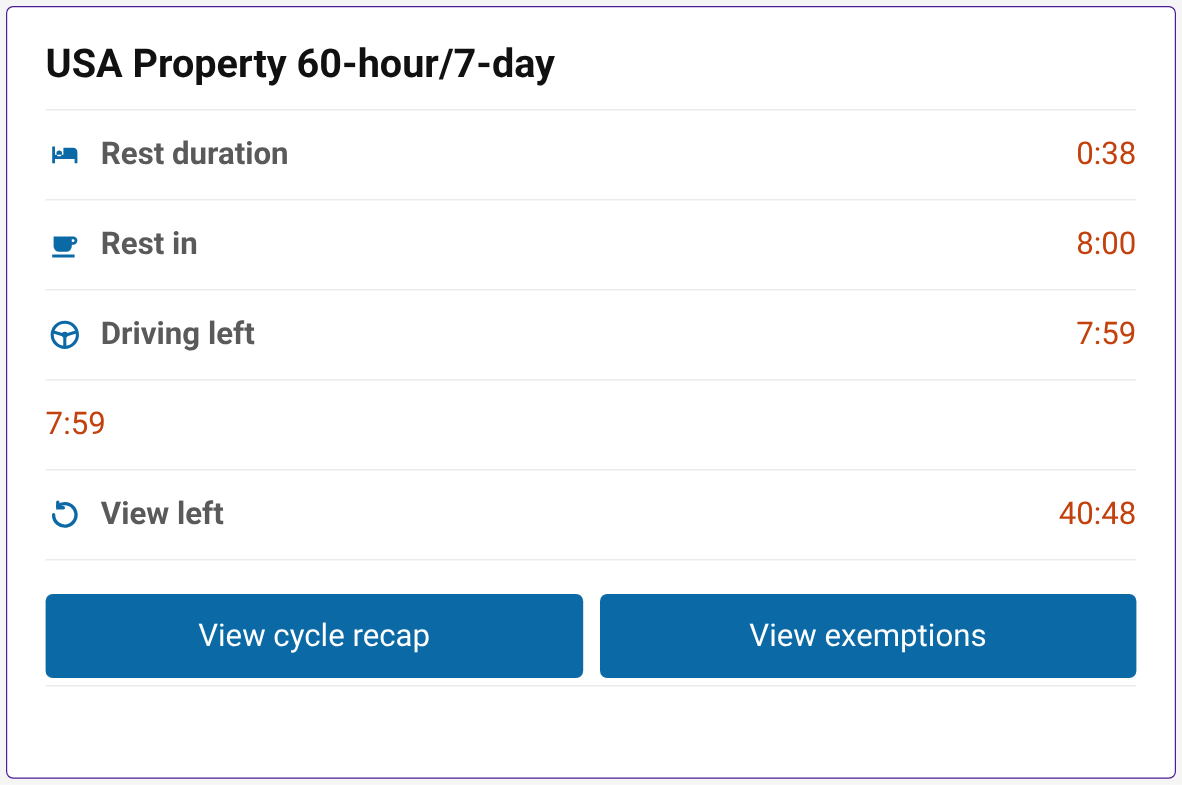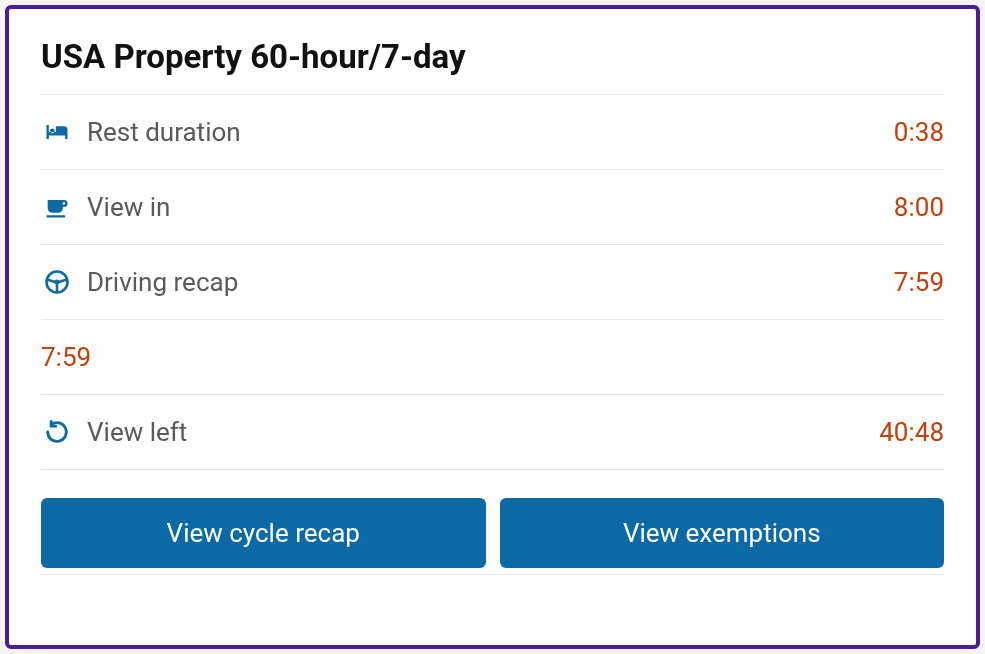--- a/index.html
+++ b/index.html
@@ -5,21 +5,21 @@
   * { box-sizing: border-box; margin: 0; padding: 0; }
   body {
     font-family: -apple-system, BlinkMacSystemFont, "Segoe UI", Roboto, Helvetica, Arial, sans-serif;
     background: #f5f5f5;
     width: 985px;
     height: 654px;
     padding: 5px;
   }
   .card {
     background: #ffffff;
-    border: 4px solid #4c1d95;
+    border: 1px solid #4c1d95;
     border-radius: 6px;
     width: 100%;
     height: 100%;
     padding: 28px 32px 28px 32px;
     display: flex;
     flex-direction: column;
   }
   .title {
     font-size: 33px;
     font-weight: 700;
@@ -45,21 +45,21 @@
     display: flex;
     align-items: center;
     justify-content: center;
     color: #0b6aa6;
     flex-shrink: 0;
   }
   .icon svg { width: 28px; height: 28px; }
   .label {
     font-size: 26px;
     color: #5a5a5a;
-    font-weight: 400;
+    font-weight: 700;
   }
   .value {
     font-size: 26px;
     color: #c2410c;
     font-weight: 400;
   }
   .actions {
     display: flex;
     gap: 14px;
     padding-top: 28px;
@@ -97,35 +97,35 @@
     <span class="value">0:38</span>
   </div>
 
   <div class="row">
     <div class="row-left">
       <span class="icon">
         <svg viewBox="0 0 24 24" fill="currentColor">
             <path d="M4 6h14a3 3 0 0 1 0 6h-1v1a4 4 0 0 1-4 4H8a4 4 0 0 1-4-4V6zm13 2v2h1a1 1 0 0 0 0-2h-1zM3 19h16v2H3v-2z"></path>
           </svg>
       </span>
-      <span class="label">View in</span>
+      <span class="label">Rest in</span>
     </div>
     <span class="value">8:00</span>
   </div>
 
   <div class="row">
     <div class="row-left">
       <span class="icon">
         <svg viewBox="0 0 24 24" fill="none" stroke="currentColor" stroke-width="2.2">
             <circle cx="12" cy="12" r="9"></circle>
             <circle cx="12" cy="12" r="2.2" fill="currentColor" stroke="none"></circle>
             <path d="M12 14v7M4 10l6.5 2M20 10l-6.5 2"></path>
           </svg>
       </span>
-      <span class="label">Driving recap</span>
+      <span class="label">Driving left</span>
     </div>
     <span class="value">7:59</span>
   </div>
 
   <div class="row">
     <span class="value">7:59</span>
   </div>
 
   <div class="row">
     <div class="row-left">

